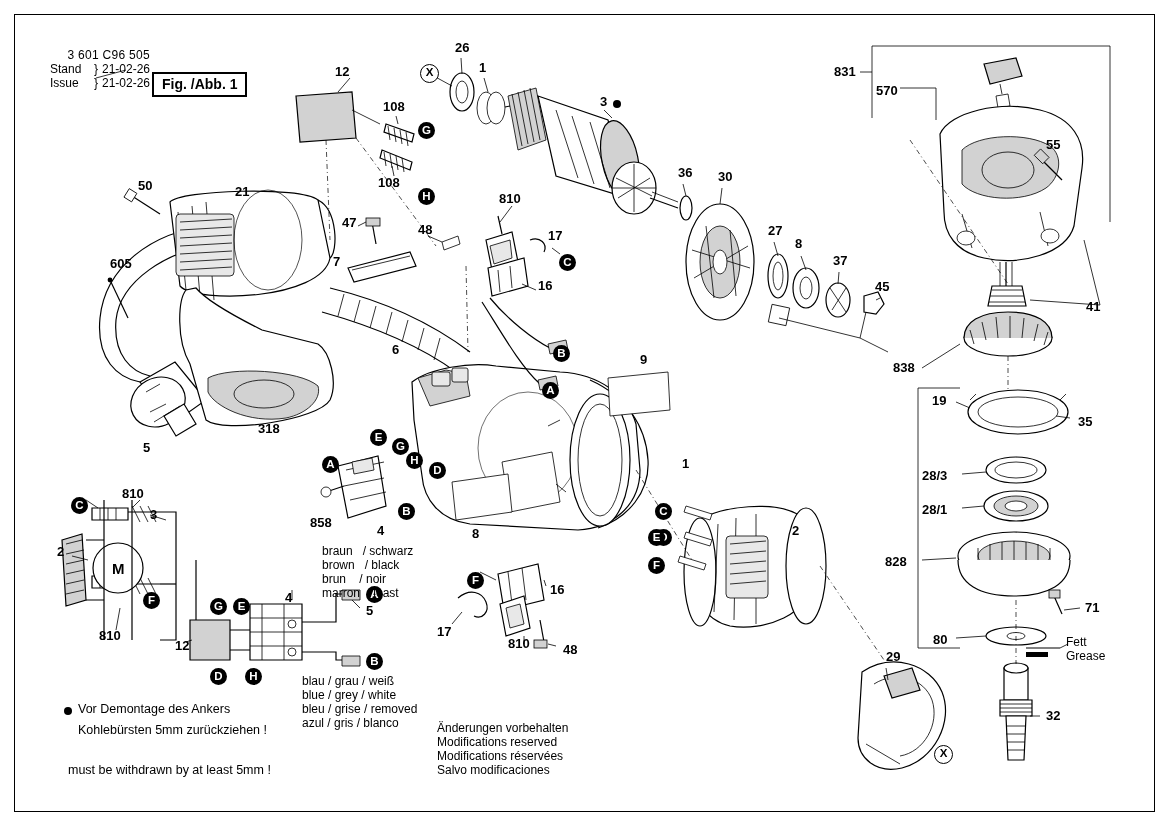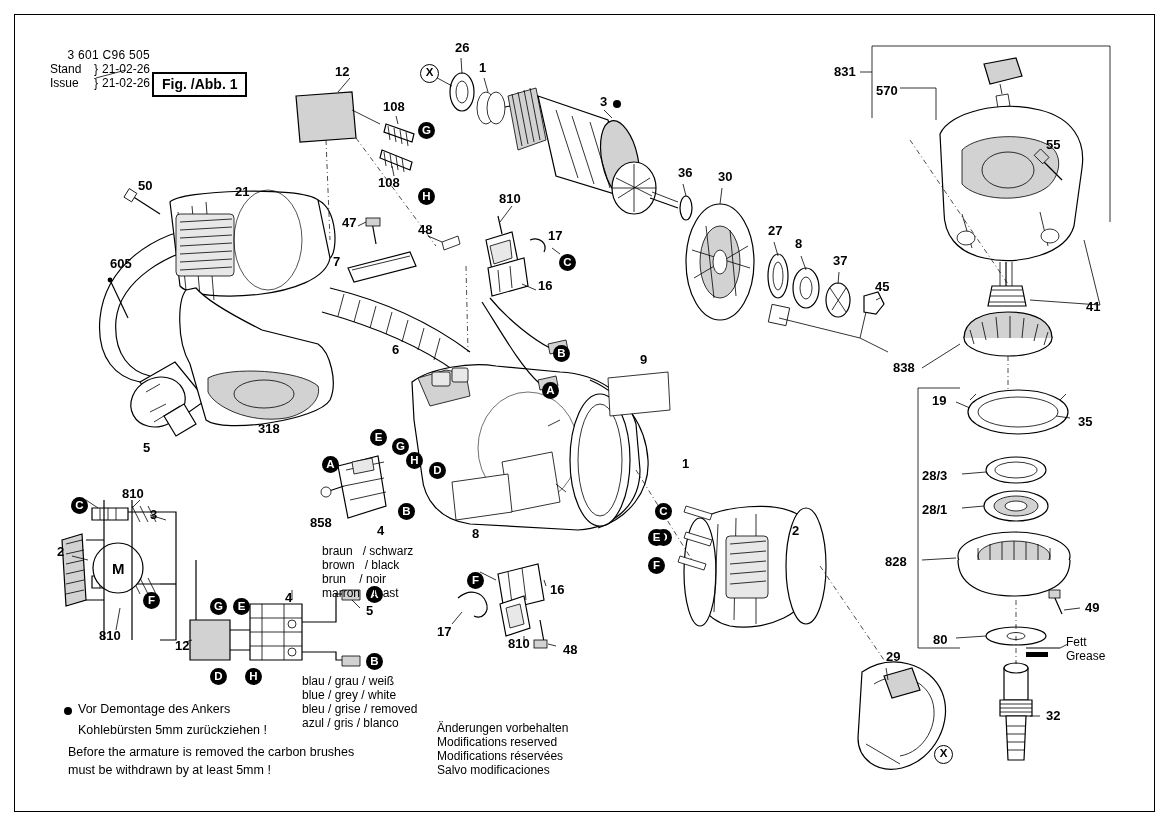--- a/index.html
+++ b/index.html
@@ -497,21 +497,21 @@
   <div class="lbl" style="left:834px;top:64px">831</div>
   <div class="lbl" style="left:876px;top:83px">570</div>
   <div class="lbl" style="left:1046px;top:137px">55</div>
   <div class="lbl" style="left:1086px;top:299px">41</div>
   <div class="lbl" style="left:893px;top:360px">838</div>
   <div class="lbl" style="left:932px;top:393px">19</div>
   <div class="lbl" style="left:1078px;top:414px">35</div>
   <div class="lbl" style="left:922px;top:468px">28/3</div>
   <div class="lbl" style="left:922px;top:502px">28/1</div>
   <div class="lbl" style="left:885px;top:554px">828</div>
-  <div class="lbl" style="left:1085px;top:600px">49</div>
+  <div class="lbl" style="left:1085px;top:600px">71</div>
   <div class="lbl" style="left:933px;top:632px">80</div>
 
   <div class="cl open" style="left:420px;top:64px">X</div>
   <div class="cl" style="left:418px;top:122px">G</div>
   <div class="cl" style="left:418px;top:188px">H</div>
   <div class="cl" style="left:559px;top:254px">C</div>
   <div class="cl" style="left:553px;top:345px">B</div>
   <div class="cl" style="left:542px;top:382px">A</div>
   <div class="cl" style="left:370px;top:429px">E</div>
   <div class="cl" style="left:392px;top:438px">G</div>
@@ -545,21 +545,20 @@
   <div class="txt" style="left:302px;top:689px">blue / grey / white</div>
   <div class="txt" style="left:302px;top:703px">bleu / grise / removed</div>
   <div class="txt" style="left:302px;top:717px">azul / gris / blanco</div>
 
   <div class="txt" style="left:1066px;top:636px">Fett</div>
   <div class="txt" style="left:1066px;top:650px">Grease</div>
 
   <div class="bullet" style="left:64px;top:707px"></div>
   <div class="txt big" style="left:78px;top:701px">Vor Demontage des Ankers</div>
   <div class="txt big" style="left:78px;top:722px">Kohlebürsten 5mm zurückziehen !</div>
-  <div class="txt big" style="left:68px;top:744px">Before the armature is removed the carbon brushes</div>
   <div class="txt big" style="left:68px;top:762px">must be withdrawn by at least 5mm !</div>
 
   <div class="txt" style="left:437px;top:722px">Änderungen vorbehalten</div>
   <div class="txt" style="left:437px;top:736px">Modifications reserved</div>
   <div class="txt" style="left:437px;top:750px">Modifications réservées</div>
   <div class="txt" style="left:437px;top:764px">Salvo modificaciones</div>
 
 </div>
 
 </body></html>

